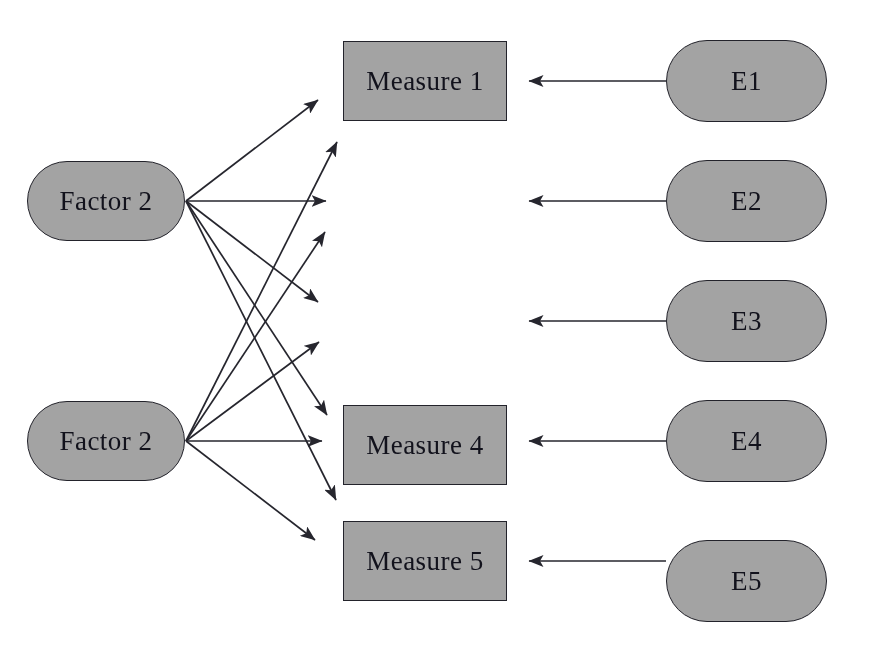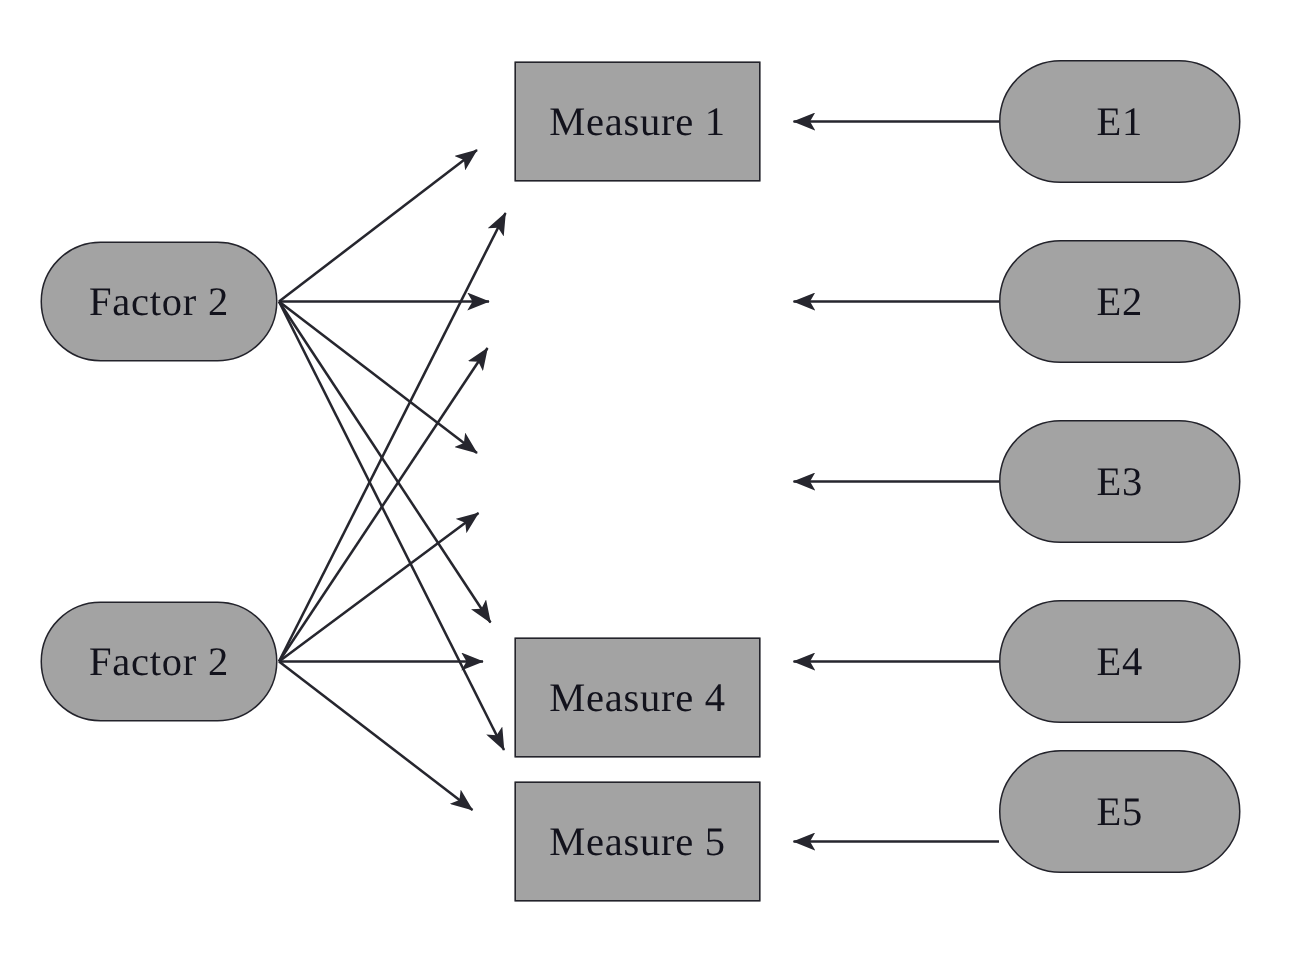--- a/index.html
+++ b/index.html
@@ -46,29 +46,29 @@
     border-radius: 0;
   }
   
   .factor-1 { left: 27px;  top: 161px; width: 158px; height: 80px; }
   .factor-2 { left: 27px;  top: 401px; width: 158px; height: 80px; text-align: center; }
   
   .measure   { left: 343px; width: 164px; height: 80px; }
   .measure-1 { top: 41px; }
   .measure-2 { top: 161px; }
   .measure-3 { top: 281px; }
-  .measure-4 { top: 425px; }
+  .measure-4 { top: 405px; }
   .measure-5 { top: 521px; }
   
   .error   { left: 666px; width: 161px; height: 82px; }
   .error-1 { top: 40px; }
   .error-2 { top: 160px; }
   .error-3 { top: 280px; }
   .error-4 { top: 400px; }
-  .error-5 { top: 500px; }
+  .error-5 { top: 540px; }
 </style>
 </head>
 <body>
 
 <div class="canvas">
 
   <svg class="edges-svg" viewBox="0 0 870 646" xmlns="http://www.w3.org/2000/svg">
     <defs>
       <marker id="arrowhead" markerUnits="userSpaceOnUse" markerWidth="16" markerHeight="12" refX="14.5" refY="6" orient="auto">
         <path d="M0,0 L15,6 L0,12 L3.5,6 Z" fill="#26262e"></path>

